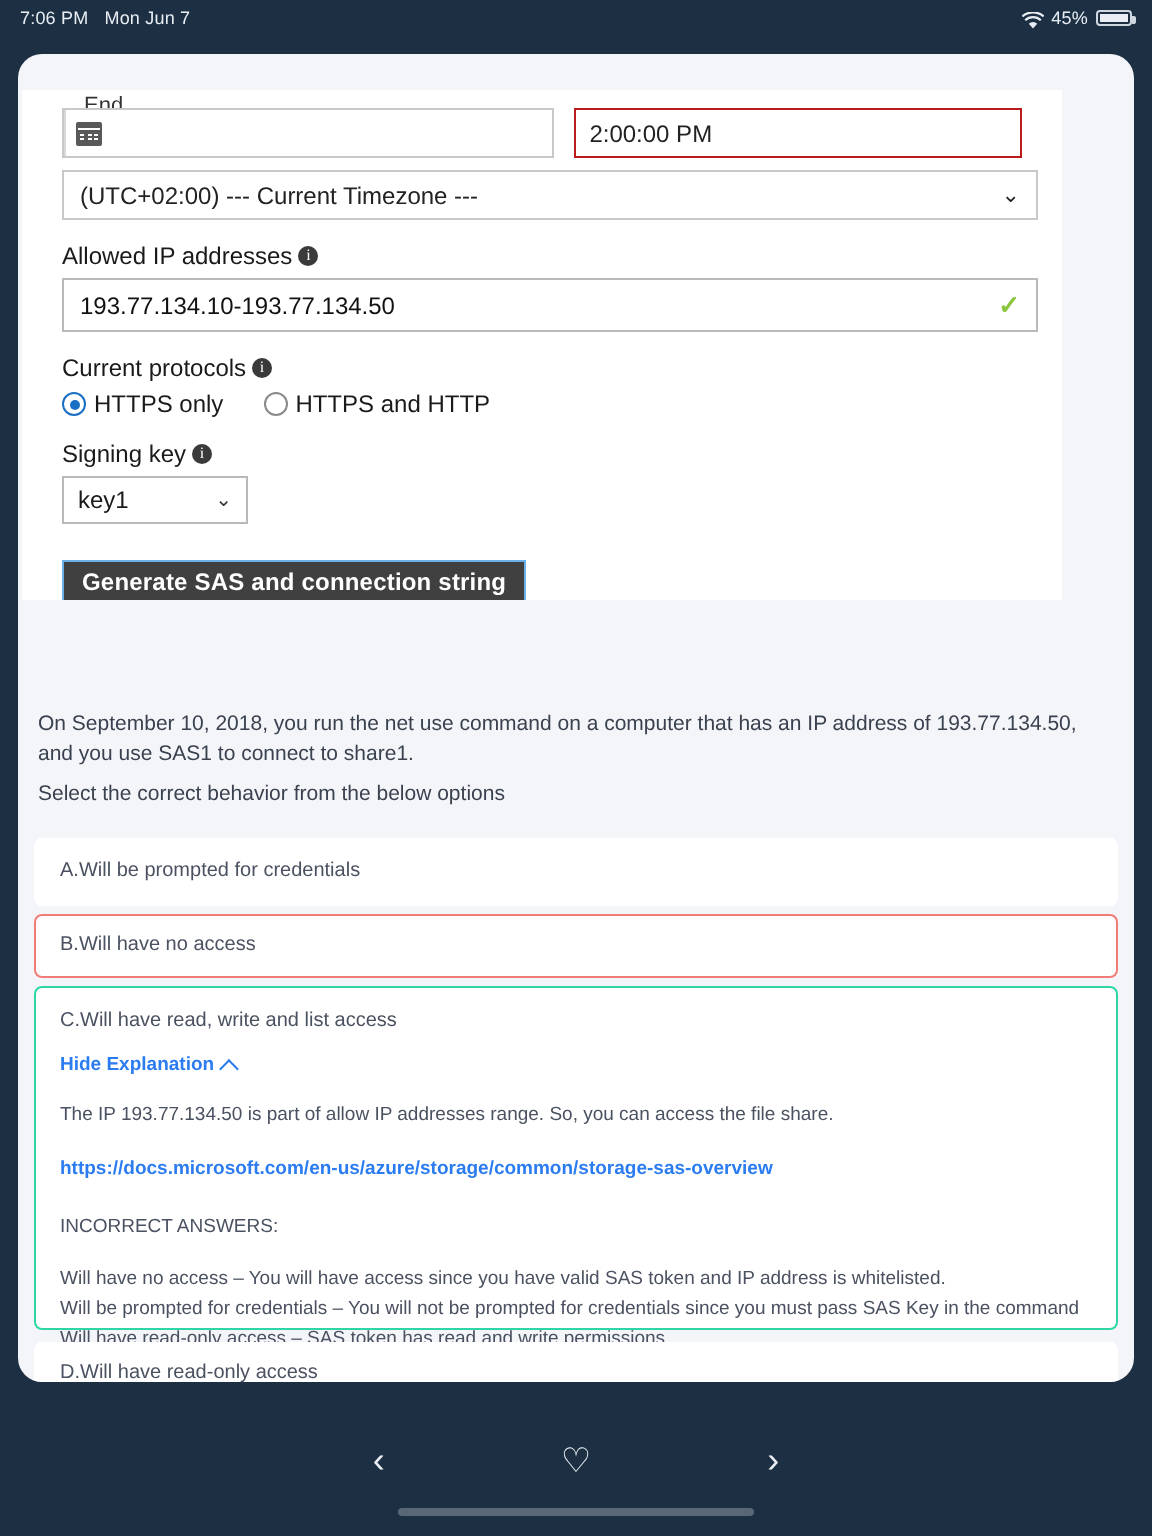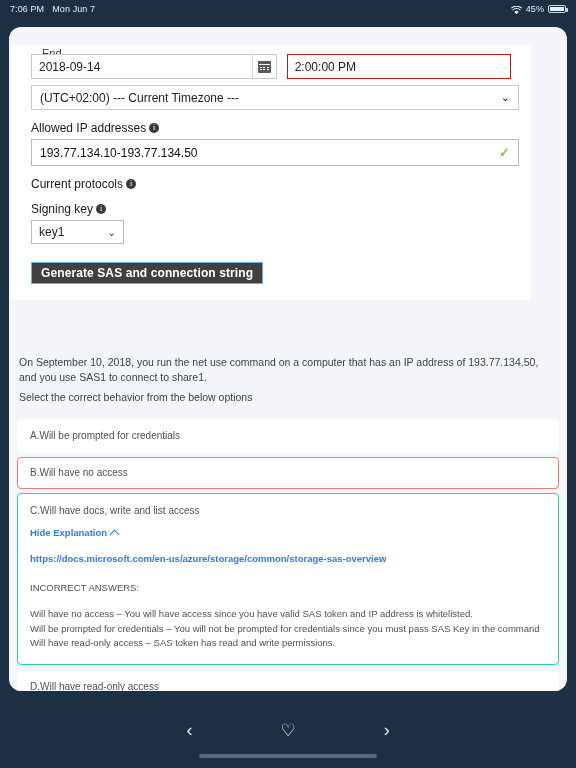--- a/index.html
+++ b/index.html
@@ -241,21 +241,20 @@
 
 <div class="page">
 
   <div class="shot">
     <div class="shot-inner">
 
       <div class="clip-label">End</div>
 
       <div class="row-dt">
         <div class="date-wrap">
-          <div class="dval">2018-09-14</div>
           <div class="cal-btn">
             <span class="cal-ico"></span>
           </div>
         </div>
         <div class="inp time-inp">
           <span>2:00:00 PM</span>
         </div>
       </div>
 
       <div class="tz-select">
@@ -271,20 +270,31 @@
       <div class="ip-inp">
         <span>193.77.134.10-193.77.134.50</span>
         <span class="ok-check">✓</span>
       </div>
 
       <div class="lbl">
         <span>Current protocols</span>
         <span class="info-ico">i</span>
       </div>
 
+      <div class="radios">
+        <div class="radio-opt">
+          <span class="radio on"></span>
+          <span>HTTPS only</span>
+        </div>
+        <span class="radio-gap"></span>
+        <div class="radio-opt">
+          <span class="radio"></span>
+          <span>HTTPS and HTTP</span>
+        </div>
+      </div>
 
       <div class="lbl">
         <span>Signing key</span>
         <span class="info-ico">i</span>
       </div>
 
       <div class="key-select">
         <span>key1</span>
         <span class="chev">⌄</span>
       </div>
@@ -299,26 +309,27 @@
 
   <div class="opt a">
     <span class="opt-label">A.Will be prompted for credentials</span>
   </div>
 
   <div class="opt b">
     <span class="opt-label">B.Will have no access</span>
   </div>
 
   <div class="opt c">
-    <span class="opt-label">C.Will have docs, write and list access</span>
+    <span class="opt-label">C.Will have read, write and list access</span>
     <div class="explain">
       <div class="hide-exp">
         <span>Hide Explanation</span>
         <span class="chev-up"></span>
       </div>
+      <div class="exp-line">The IP 193.77.134.50 is part of allow IP addresses range. So, you can access the file share.</div>
       <a class="exp-link">https://docs.microsoft.com/en-us/azure/storage/common/storage-sas-overview</a>
       <div class="exp-head">INCORRECT ANSWERS:</div>
       <div class="exp-list">
         <div class="exp-item">Will have no access – You will have access since you have valid SAS token and IP address is whitelisted.</div>
         <div class="exp-item">Will be prompted for credentials – You will not be prompted for credentials since you must pass SAS Key in the command</div>
         <div class="exp-item">Will have read-only access – SAS token has read and write permissions.</div>
       </div>
     </div>
   </div>
 

